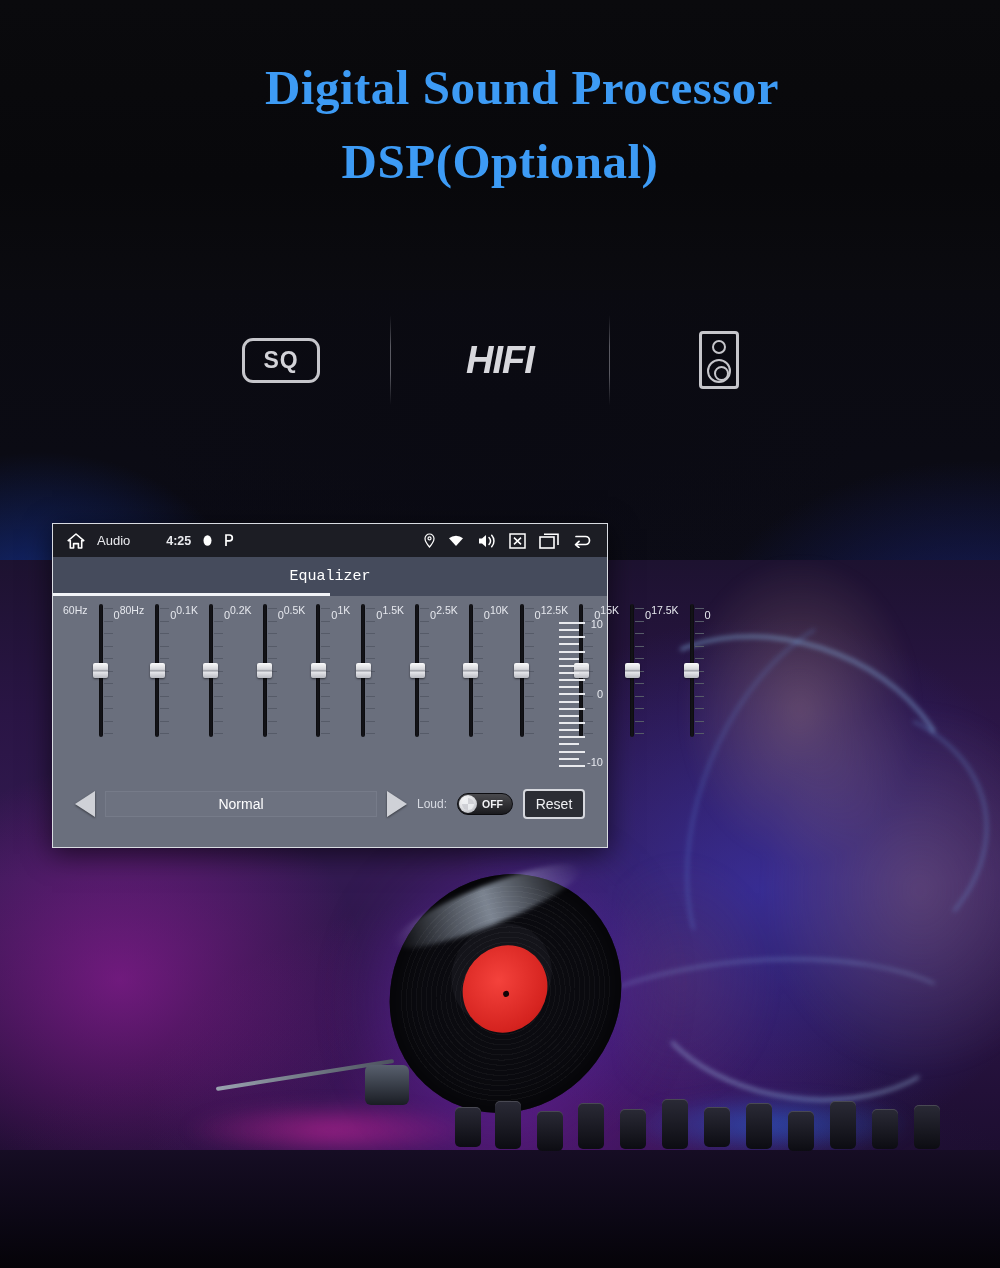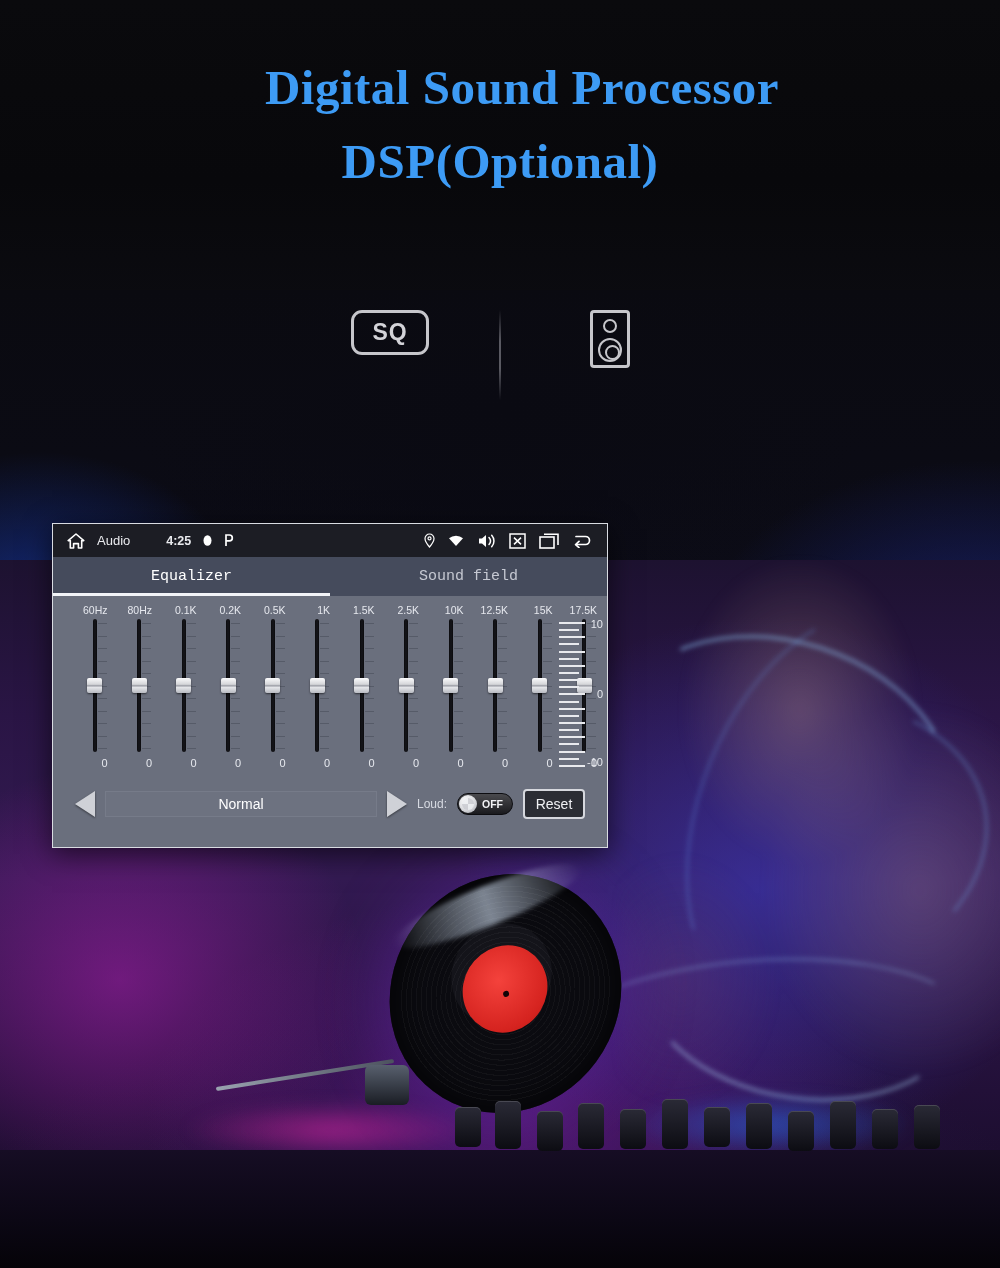--- a/index.html
+++ b/index.html
@@ -104,21 +104,21 @@
   .title1 { margin-top:63px;padding-left:44px; }
   .title2 { margin-top:25px; }
   .subtitle { color:#ffffff; font-size:16.5px; line-height:1.95; font-weight:bold; }
   .sub1 { margin-top:25px; }
   .sub2 { position:relative; display:inline-block; }
   .accent-underline { position:absolute; left:52px; bottom:-8px; width:78px; height:4px;
     background:linear-gradient(90deg,#ff2f8e 0%,#d33bd6 55%,#6a5bf0 100%); }
 
   
   #badges { position:absolute; left:0; top:310px; width:1000px; height:100px; z-index:5;
-    display:flex; align-items:flex-start; justify-content:center; }
+    display:flex; align-items:center; justify-content:center; }
   .badge-cell { width:218px; display:flex; align-items:center; justify-content:center; }
   .divider { width:1px; height:90px; background:linear-gradient(180deg,transparent,#5a5a62 35%,#5a5a62 65%,transparent); }
   .sq-badge { width:78px; height:45px; border:3px solid #c6c6cb; border-radius:11px;
     display:flex; align-items:center; justify-content:center;
     color:#d3d3d8; font-size:23px; font-weight:bold; letter-spacing:1px; }
   .hifi-text { color:#d8d8dd; font-size:38px; font-weight:bold; font-style:italic; letter-spacing:-1px; }
   .spk { width:40px; height:58px; border:3px solid #c6c6cb; border-radius:4px; position:relative; }
   .spk-top { position:absolute; left:50%; top:6px; width:14px; height:14px; margin-left:-7px;
     border:2.5px solid #c6c6cb; border-radius:50%; }
   .spk-bot { position:absolute; left:50%; top:25px; width:24px; height:24px; margin-left:-12px;
@@ -142,21 +142,21 @@
 
   .tabs { height:39px; background:#454b5c; display:flex; flex:none; position:relative; }
   .tab { flex:1; display:flex; align-items:center; justify-content:center;
     font-size:15px; color:#c5c8d2;font-family:Liberation Mono, monospace; }
   .tab.active { color:#ffffff; }
   .tab-underline { position:absolute; left:0; bottom:0; width:50%; height:3px; background:#f2f4f8; }
 
   .eqbody { flex:1; background:#6a6f7d; position:relative; padding:8px 10px 0 10px; }
 
   .bands { display:flex; height:172px; }
-  .band { flex:1; display:flex; flex-direction:column; align-items:flex-end; position:relative; }
+  .band { flex:1; display:flex; flex-direction:row; align-items:flex-start; position:relative; }
   .band-label { font-size:10.5px; color:#e6e8ee; margin-bottom:3px; white-space:nowrap; }
   .slider { position:relative; width:26px; height:133px; }
   .slider-track { position:absolute; left:50%; top:0; margin-left:-2px; width:4px; height:133px;
     background:linear-gradient(90deg,#0a0a0d,#15151a 50%,#0a0a0d); border-radius:2px; }
   .slider-ticks { position:absolute; left:50%; top:4px; margin-left:3px; width:12px; height:126px;
     display:flex; flex-direction:column; justify-content:space-between; }
   .slider-ticks i { display:block; width:9px; height:1px; background:#565b68; }
   .thumb { position:absolute; left:50%; width:15px; height:15px; margin-left:-7.5px;
     border-radius:2px;
     background:linear-gradient(180deg,#fbfbfc 0%,#d5d6da 42%,#9a9ca4 52%,#e4e5e9 62%,#b9bbc2 100%);
@@ -245,20 +245,23 @@
   <div class="title-line title2">DSP(Optional)</div>
 </div>
 
 <div id="badges">
   <div class="badge-cell">
     <div class="sq-badge">
       <span>SQ</span>
     </div>
   </div>
   <div class="divider"></div>
+  <div class="badge-cell">
+    <div class="hifi-text">HIFI</div>
+  </div>
   <div class="divider"></div>
   <div class="badge-cell">
     <div class="spk">
       <div class="spk-top"></div>
         <div class="spk-bot"></div>
     </div>
   </div>
 </div>
 
 <div id="panel">
@@ -318,21 +321,20 @@
         <svg class="ic" width="20" height="15" viewBox="0 0 20 15">
           <path d="M3.5 11.5h9a4 4 0 0 0 0-8H3" fill="none" stroke="#fff" stroke-width="1.7" stroke-linecap="round"></path>
           <path d="M6 8.4 2.6 11.6 6 14.6" fill="none" stroke="#fff" stroke-width="1.7" stroke-linecap="round" stroke-linejoin="round"></path>
         </svg>
       </span>
     </div>
   </div>
 
   <div class="tabs">
     <div class="tab active">Equalizer</div>
-    <div class="tab">Sound field</div>
     <div class="tab-underline"></div>
   </div>
 
   <div class="eqbody">
     <div class="bands" id="bands">
         <div class="band">
           <div class="band-label">60Hz</div>
           <div class="slider">
             <div class="slider-track"></div>
             <div class="slider-ticks">

